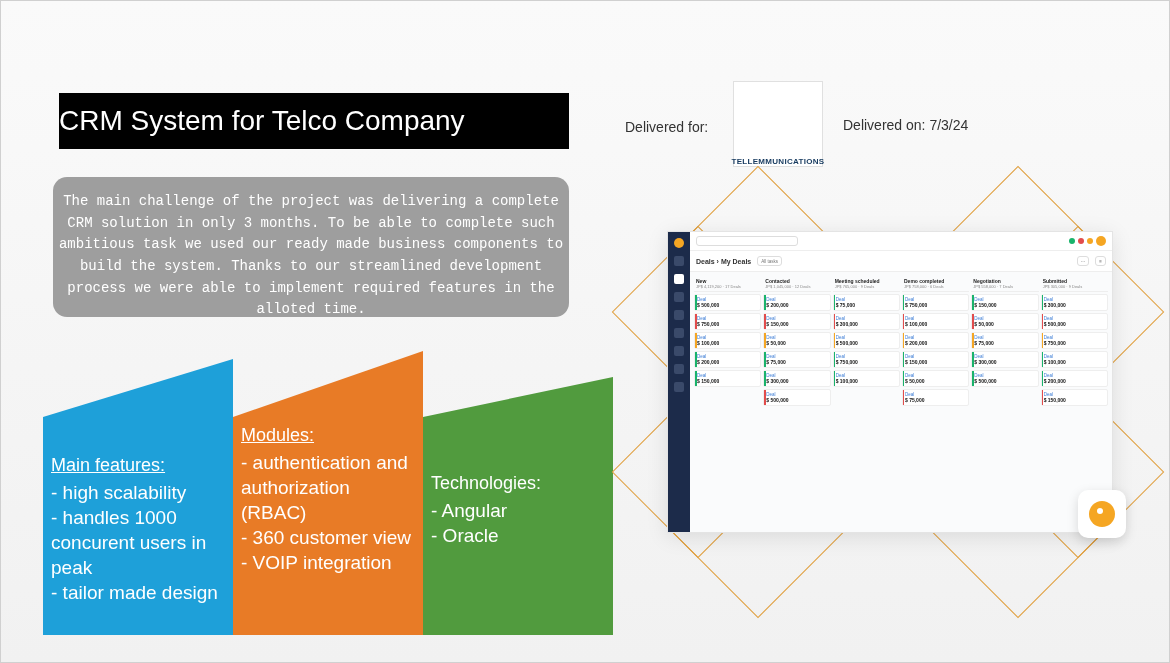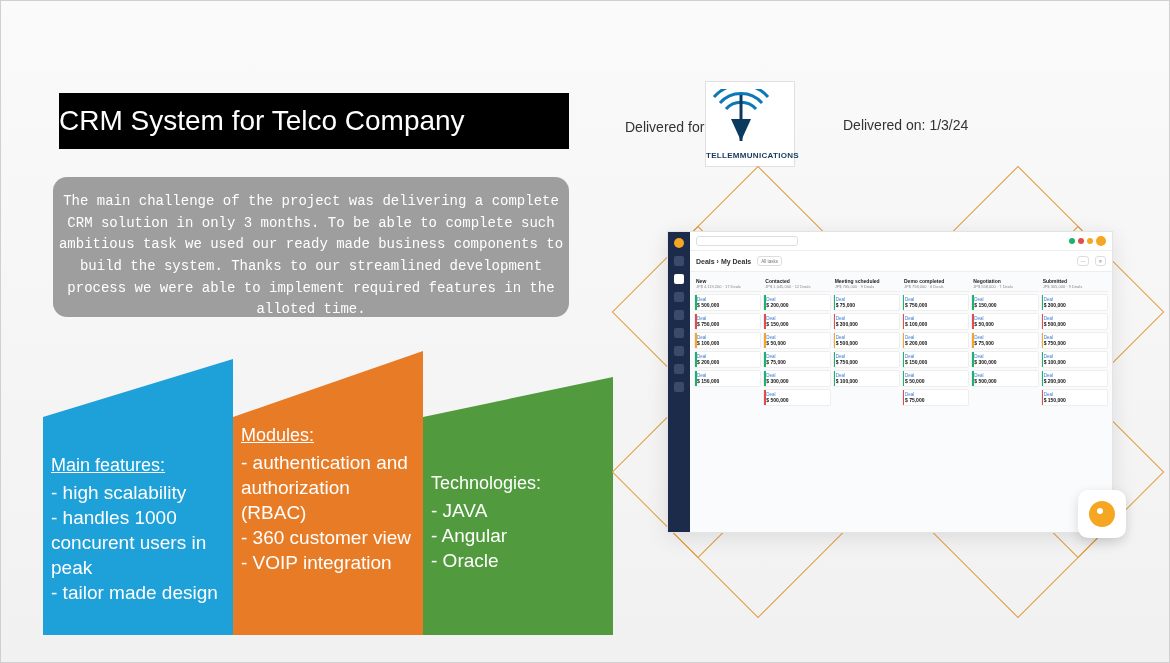--- a/index.html
+++ b/index.html
@@ -1,21 +1,21 @@
 <!DOCTYPE html>
 <html><head>
 <meta charset="utf-8">
 <style>
   html,body{margin:0;padding:0;width:1170px;height:663px;overflow:hidden;font-family:"Segoe UI",Arial,sans-serif;}
   .slide{position:relative;width:1170px;height:663px;background:linear-gradient(180deg,#fafafa 0%,#f1f1f1 100%);border:1px solid #d0d0d0;box-sizing:border-box;}
   .title-box{position:absolute;left:58px;top:92px;width:510px;height:56px;background:#000;color:#fff;display:flex;align-items:center;padding:0 0;font-size:28px;font-weight:300;}
   .desc-box{position:absolute;left:52px;top:176px;width:516px;height:140px;background:#9e9e9e;border-radius:14px;color:#fff;font-family:"Courier New",monospace;font-size:14px;line-height:1.55;padding:14px 4px;box-sizing:border-box;text-align:center;}
   .delivered-for{position:absolute;left:624px;top:118px;font-size:14px;color:#333;}
   .delivered-on{position:absolute;left:842px;top:116px;font-size:14px;color:#333;}
-  .logo-box{position:absolute;left:704px;top:80px;width:88px;height:84px;background:#fff;border:1px solid #e0e0e0;display:flex;flex-direction:column;align-items:flex-start;justify-content:center;}
+  .logo-box{position:absolute;left:732px;top:80px;width:88px;height:84px;background:#fff;border:1px solid #e0e0e0;display:flex;flex-direction:row;align-items:flex-end;justify-content:center;}
   .logo-box svg{display:block;}
   .logo-text{font-size:8px;font-weight:700;color:#163a5f;letter-spacing:0.3px;margin-top:2px;}
   
   .card{position:absolute;color:#fff;}
   .card svg{position:absolute;left:0;top:0;}
   .card-content{position:absolute;left:0;width:100%;text-align:left;box-sizing:border-box;padding:0 8px;}
   .card-heading{font-size:18px;text-decoration:underline;margin-bottom:4px;}
   .card-heading.nou{text-decoration:none;}
   .card-line{font-size:19px;line-height:1.32;}
   .card-blue{left:42px;top:358px;width:190px;height:276px;padding-left:10px;}
@@ -68,21 +68,21 @@
 </head>
 <body>
 
 <div class="slide">
 
   <div class="title-box">CRM System for Telco Company</div>
 
   <div class="desc-box">The main challenge of the project was delivering a complete CRM solution in only 3 months. To be able to complete such ambitious task we used our ready made business components to build the system. Thanks to our streamlined development process we were able to implement required features in the alloted time.</div>
 
   <div class="delivered-for">Delivered for:</div>
-  <div class="delivered-on">Delivered on: 1/3/24</div>
+  <div class="delivered-on">Delivered on: 7/3/24</div>
 
   <div class="logo-box">
     <svg width="70" height="60" viewBox="0 0 70 60">
       <g fill="none" stroke="#0b78b8" stroke-width="3">
         <path d="M35 52 L25 30 L45 30 Z" fill="#0b3a5f" stroke="none"></path>
         <path d="M20 20 A20 20 0 0 1 50 20"></path>
         <path d="M14 14 A28 28 0 0 1 56 14"></path>
         <path d="M8 8 A36 36 0 0 1 62 8"></path>
         <line x1="35" y1="6" x2="35" y2="52" stroke="#0b3a5f"></line>
       </g>
@@ -113,21 +113,20 @@
       <div class="card-line">- VOIP integration</div>
     </div>
   </div>
 
   <div class="card card-green">
     <svg width="190" height="258" viewBox="0 0 190 258">
       <polygon points="0,40 190,0 190,258 0,258" fill="#519b3e"></polygon>
     </svg>
     <div class="card-content" style="top:96px;">
       <div class="card-heading nou">Technologies:</div>
-      <div class="card-line">- JAVA</div>
       <div class="card-line">- Angular</div>
       <div class="card-line">- Oracle</div>
     </div>
   </div>
 
   <div class="screenshot-area">
     <div class="diamond d1"></div>
     <div class="diamond d2"></div>
     <div class="diamond d3"></div>
     <div class="diamond d4"></div>

